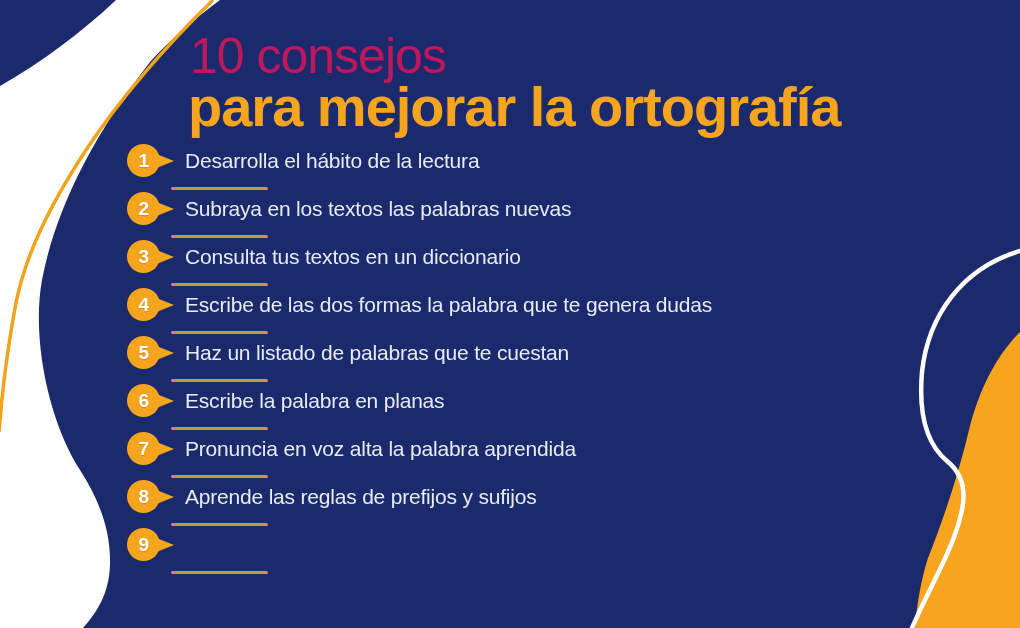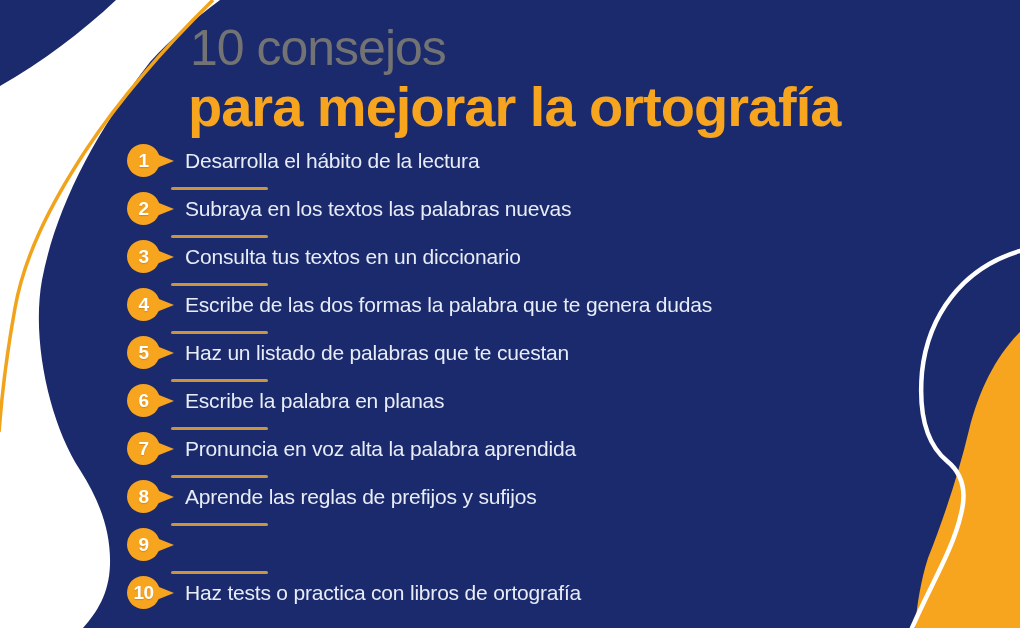--- a/index.html
+++ b/index.html
@@ -1,23 +1,23 @@
 <!DOCTYPE html>
 <html><head>
 <meta charset="utf-8">
 <style>
   html,body{margin:0;padding:0;}
   body{width:1020px;height:628px;overflow:hidden;font-family:"Liberation Sans","DejaVu Sans",sans-serif;}
   .canvas{position:relative;width:1020px;height:628px;background:#ffffff;overflow:hidden;}
   .bg-svg{position:absolute;left:0;top:0;width:1020px;height:628px;display:block;}
 
   .title-line1{
-    position:absolute;left:190px;top:20px;
+    position:absolute;left:190px;top:28px;
     font-size:50px;line-height:1.15;font-weight:400;letter-spacing:-1px;
-    color:#737373;white-space:nowrap;
+    color:#be185d;white-space:nowrap;
   }
   .title-line2{
     position:absolute;left:188px;top:76px;
     font-size:56px;line-height:1.1;font-weight:800;letter-spacing:-1px;
     color:#F7A41E;white-space:nowrap;
   }
 
   .row{position:absolute;left:0;width:1020px;height:48px;}
   .badge{
     position:absolute;left:127px;top:7px;width:33px;height:33px;
@@ -118,19 +118,14 @@
     <span class="tip-text">Aprende las reglas de prefijos y sufijos</span>
     <span class="tip-underline"></span>
   </div>
 
   <div class="row r8">
     <span class="tail"></span>
     <span class="badge">9</span>
     <span class="tip-underline"></span>
   </div>
 
-  <div class="row r9">
-    <span class="tail"></span>
-    <span class="badge">10</span>
-    <span class="tip-text">Haz tests o practica con libros de ortografía</span>
-  </div>
 
 </div>
 
 </body></html>

